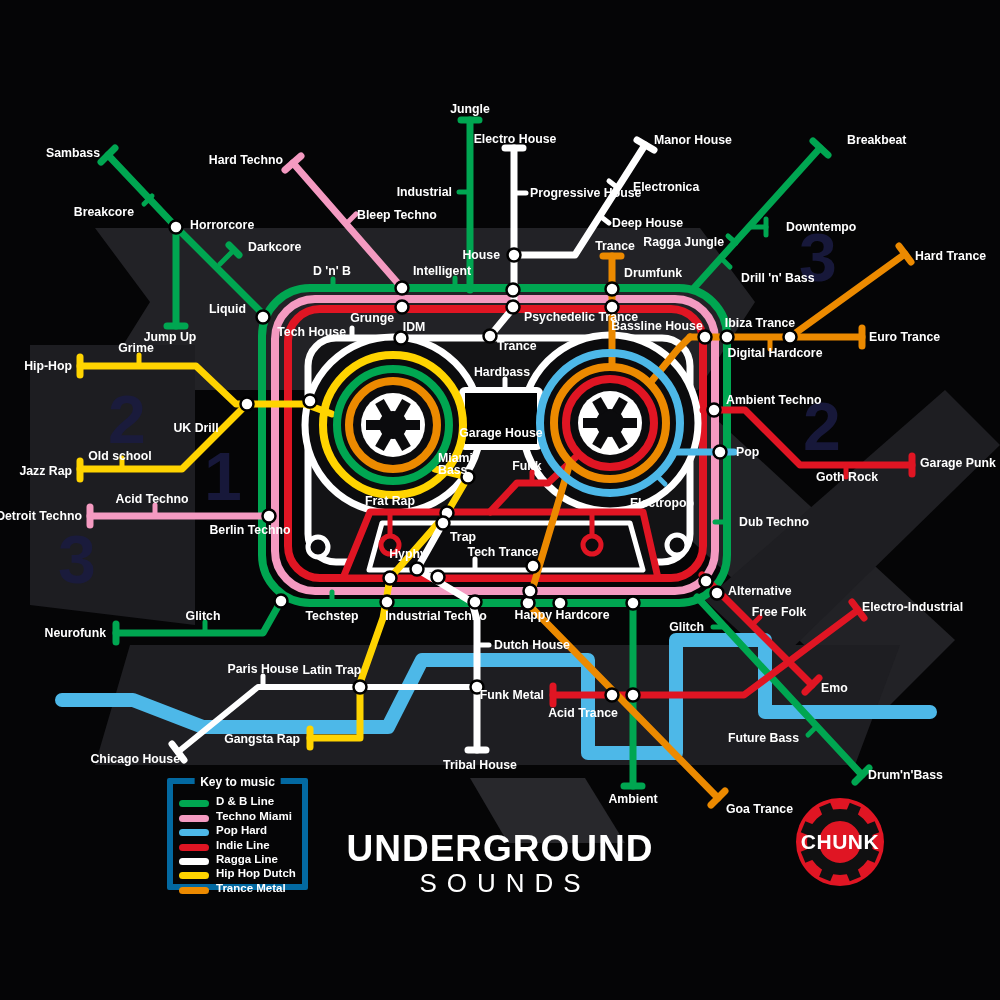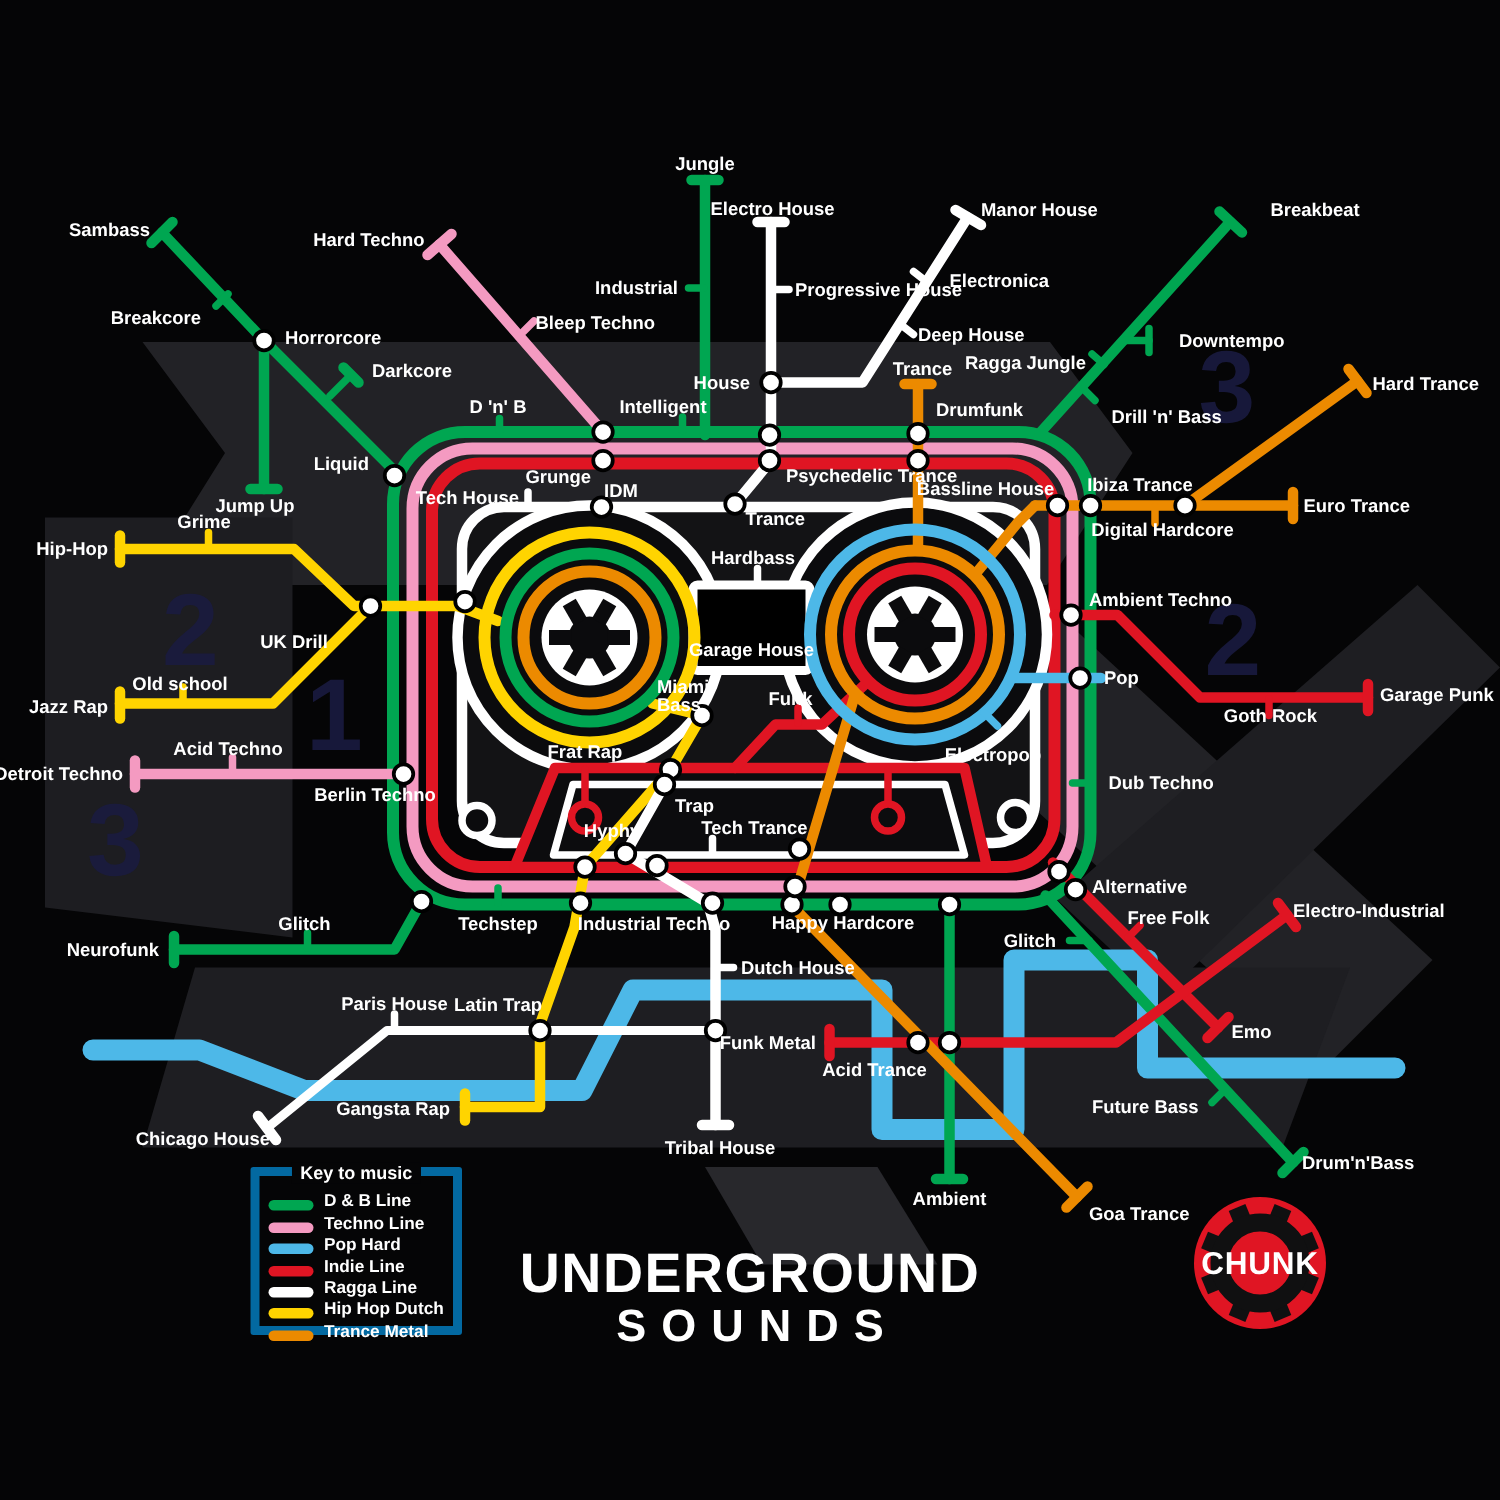--- a/index.html
+++ b/index.html
@@ -9,21 +9,21 @@
   .lbl{fill:#fff;font-weight:600;font-size:12.3px;font-family:"Liberation Sans",sans-serif;}
   .zone{font-weight:800;font-size:68px;fill:#1a1b40;opacity:.9;font-family:"Liberation Sans",sans-serif;}
   #legend{position:absolute;border:6px solid #0369a1;border-radius:2px;color:#fff;box-sizing:border-box;}
   #legend .ltitle{position:absolute;top:-9px;left:50%;transform:translateX(-50%);
       background:#050506;padding:0 6px;font-size:12px;font-weight:700;white-space:nowrap;}
   .lrow{display:flex;align-items:flex-end;height:14.4px;margin-left:6px;}
   .lswatch{width:30px;height:7px;border-radius:4px;margin-right:7px;flex:0 0 auto;}
   .lname{font-size:11.5px;font-weight:600;white-space:nowrap;}
   #title-block{position:absolute;left:0;width:1000px;text-align:center;color:#fff;}
   #title-line1{display:block;font-size:37px;font-weight:800;letter-spacing:1px;}
-  #title-line2{display:block;font-size:30px;font-weight:700;letter-spacing:10px;padding-left:10px;margin-top:-2px;}
+  #title-line2{display:block;font-size:26px;font-weight:400;letter-spacing:10px;padding-left:10px;margin-top:-2px;}
 </style>
 </head>
 <body>
 
 <div id="stage">
   <svg id="map-svg" width="1000" height="1000" viewBox="0 0 1000 1000">
       <polygon points="95,228 700,228 755,302 698,390 95,390 150,302" fill="#222226"></polygon>
       <polygon points="30,345 195,345 195,625 30,605" fill="#1d1d21"></polygon>
       <polygon points="690,395 955,640 880,715 615,470" fill="#222226"></polygon>
       <polygon points="945,390 1000,445 775,665 705,600" fill="#1e1e22"></polygon>
@@ -294,21 +294,21 @@
 
   <div id="legend" style="left: 167px; top: 778px; width: 141px; height: 112px;">
     <span class="ltitle">Key to music</span>
     <div id="legend-rows" style="margin-top:9px;">
         <div class="lrow">
           <div class="lswatch" style="background: rgb(0, 166, 81);"></div>
           <span class="lname">D &amp; B Line</span>
         </div>
         <div class="lrow">
           <div class="lswatch" style="background: rgb(244, 154, 193);"></div>
-          <span class="lname">Techno Line</span>
+          <span class="lname">Techno Miami</span>
         </div>
         <div class="lrow">
           <div class="lswatch" style="background: rgb(77, 184, 232);"></div>
           <span class="lname">Pop Hard</span>
         </div>
         <div class="lrow">
           <div class="lswatch" style="background: rgb(224, 21, 35);"></div>
           <span class="lname">Indie Line</span>
         </div>
         <div class="lrow">

